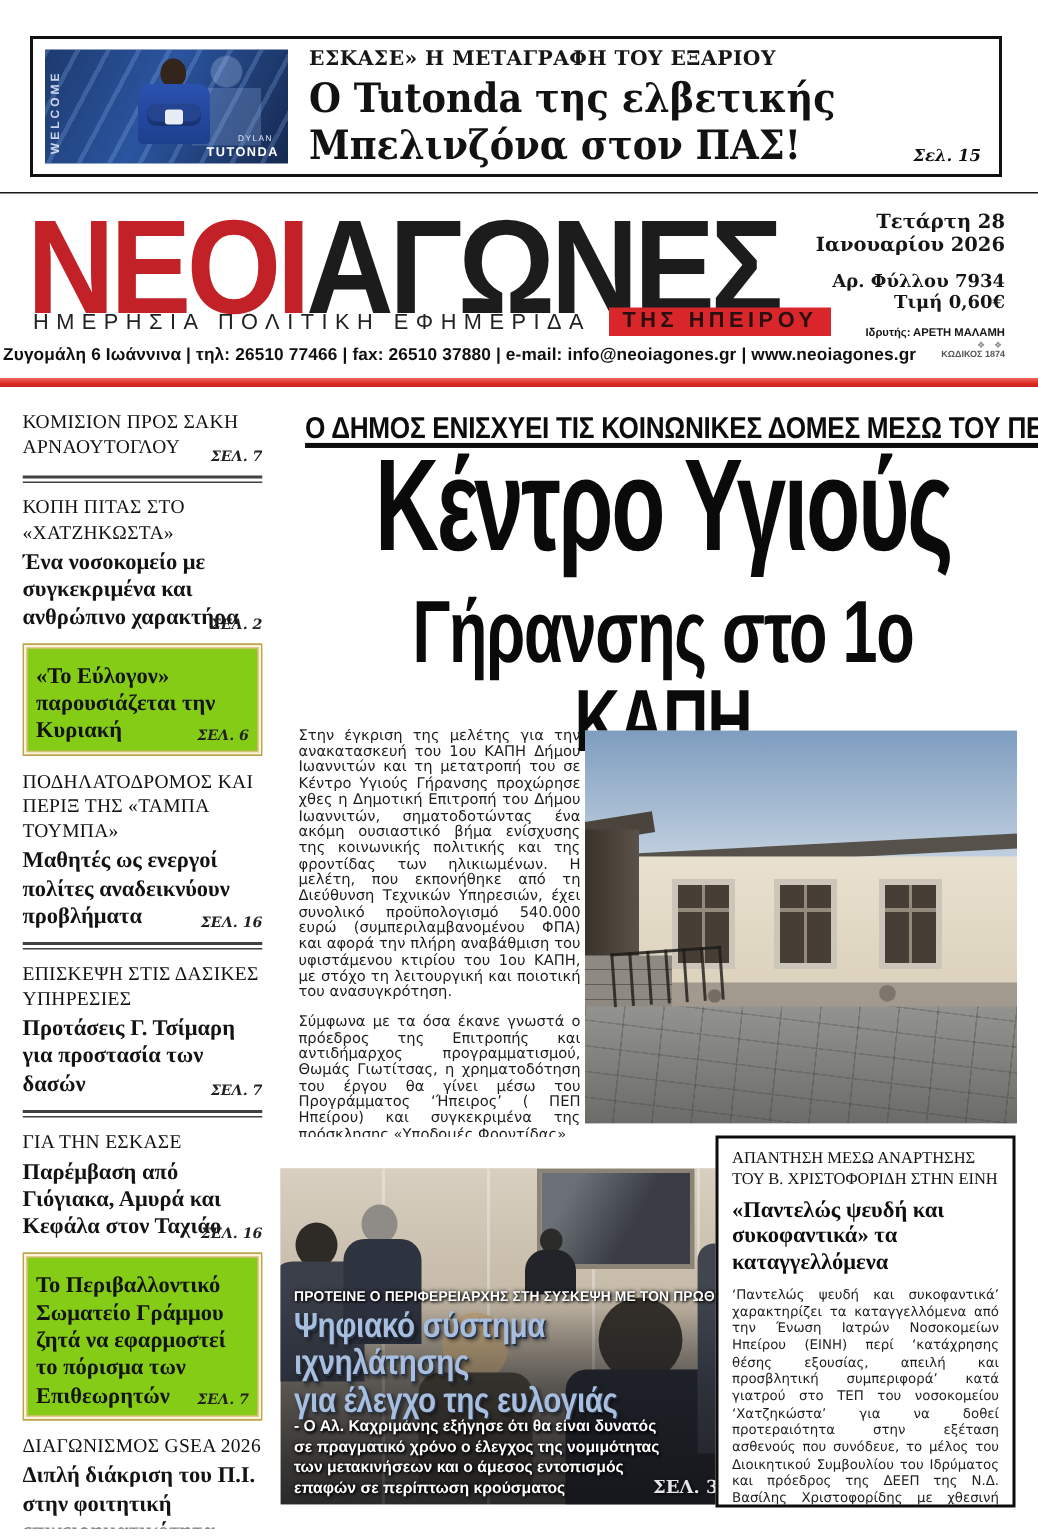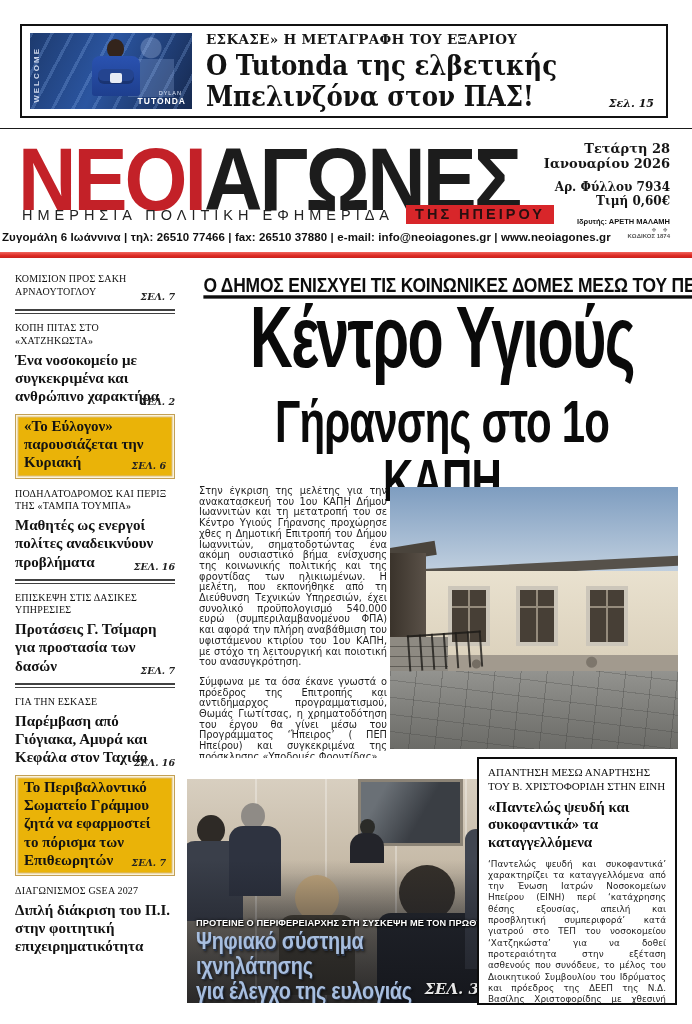--- a/index.html
+++ b/index.html
@@ -56,28 +56,28 @@
   .issue-info .code { font-size:6px; font-weight:bold; color:#555; font-family:"Liberation Sans", sans-serif; }
 
   .contact-bar { position:absolute; left:2px; top:231px; font-size:11.5px; font-weight:bold; color:#101010; letter-spacing:.1px; }
 
   .red-rule { position:absolute; left:0; top:252px; width:692px; height:6px;
       background:linear-gradient(180deg,#f0665e,#dd2a24 60%,#c8221d); }
 
   
   .sidebar { position:absolute; left:15px; top:273px; width:160px; height:746px; overflow:hidden; }
   .s-item { position:relative; margin-bottom:6px; padding-bottom:2px; }
-  .s-kicker { font-family:"Liberation Serif", serif; font-size:10px; line-height:1.27; color:#111;
+  .s-kicker { font-family:"Liberation Serif", serif; font-size:13px; line-height:1.27; color:#111;
       letter-spacing:.2px; margin-bottom:3px; }
   .s-title { font-family:"Liberation Serif", serif; font-weight:bold; font-size:15px; line-height:1.22; color:#131313; }
   .s-page { position:absolute; right:0; bottom:1px; font-family:"DejaVu Serif", serif; font-weight:bold;
       font-style:italic; font-size:9.5px; color:#222; }
   .s-sep { height:5px; border-top:2px solid #414141; border-bottom:1px solid #414141; box-sizing:border-box; margin:3px 0 8px; }
-  .s-item.boxed { background:#eab308; border:1.5px solid #c3a055; box-shadow:inset 0 0 0 1.5px #fbf3da, inset 0 0 0 2.5px #d9bd7e;
-      padding:2px 8px 6px; margin:4px 0 9px; }
+  .s-item.boxed { background:#84cc16; border:1.5px solid #c3a055; box-shadow:inset 0 0 0 1.5px #fbf3da, inset 0 0 0 2.5px #d9bd7e;
+      padding:12px 8px 6px; margin:4px 0 9px; }
   .s-item.boxed .s-page { right:8px; bottom:7px; }
 
   
   .main-kicker { position:absolute; left:196px; top:274px; width:492px; text-align:center;
       font-size:18px; font-weight:bold; letter-spacing:-.2px; transform:scale(.97,1.12); transform-origin:center top;
       text-decoration:underline; text-decoration-thickness:2.5px; text-underline-offset:3px; color:#0d0d0d; white-space:nowrap; }
   .headline { position:absolute; left:196px; top:296px; width:492px; text-align:center; color:#0a0a0a; }
   .headline .l1 { font-size:74px; font-weight:bold; line-height:.95; letter-spacing:-2px;
       transform:scale(.8,1.18); transform-origin:center top; }
   .headline .l2 { font-size:50px; font-weight:bold; line-height:1; letter-spacing:-1px; margin-top:26px;
@@ -128,21 +128,21 @@
       background:linear-gradient(180deg, transparent, rgba(22,24,32,.45) 45%, rgba(14,15,20,.65)); }
   .ps-text { position:absolute; left:9px; right:5px; bottom:4px; }
   .ps-kicker { color:#fff; font-size:9.5px; font-weight:bold; letter-spacing:.1px;
       text-shadow:1px 1px 2px #000, 0 0 3px #000; transform:scale(.97,1); transform-origin:left; white-space:nowrap; }
   .ps-title { color:#a7bedf; font-size:21.5px; font-weight:bold; line-height:1.07; letter-spacing:-.3px;
       transform:scale(.92,1.08); transform-origin:left top; margin-top:2px;
       text-shadow:1px 1px 0 #2a3446, 2px 2px 3px rgba(0,0,0,.65); }
   .ps-sub { color:#fff; font-size:10.5px; font-weight:bold; line-height:1.28; margin-top:4px; padding-right:34px;
       text-shadow:1px 1px 2px #000, 0 0 3px #000; }
   .ps-page { position:absolute; right:3px; bottom:1px; color:#e6e6e6; font-family:"DejaVu Serif", serif;
-      font-style:italic; font-weight:bold; font-size:15px; text-shadow:1px 1px 2px #000; }
+      font-weight:bold; font-size:12px; text-shadow:1px 1px 2px #000; }
 
   
   .resp-box { position:absolute; left:477px; top:757px; width:200px; height:248px; box-sizing:border-box;
       background:#fff; border:2px solid #0d0d0d; padding:7px 9px; overflow:hidden; }
   .resp-kicker { font-family:"Liberation Serif", serif; font-size:11px; line-height:1.25; color:#111; }
   .resp-title { font-family:"Liberation Serif", serif; font-weight:bold; font-size:15px; line-height:1.18;
       color:#0e0e0e; margin:5px 0 7px; }
   .resp-body { font-family:"DejaVu Sans", sans-serif; font-size:8.9px; line-height:1.27; text-align:justify; color:#1e1e1e; }
   .resp-body p { margin:0 0 3px; }
 </style>
@@ -228,21 +228,21 @@
     <div class="s-item">
       <div class="s-kicker">ΓΙΑ ΤΗΝ ΕΣΚΑΣΕ</div>
       <div class="s-title">Παρέμβαση από Γιόγιακα, Αμυρά και Κεφάλα στον Ταχιάο</div>
       <div class="s-page">ΣΕΛ. 16</div>
     </div>
     <div class="s-item boxed">
       <div class="s-title">Το Περιβαλλοντικό Σωματείο Γράμμου ζητά να εφαρμοστεί το πόρισμα των Επιθεωρητών</div>
       <div class="s-page">ΣΕΛ. 7</div>
     </div>
     <div class="s-item">
-      <div class="s-kicker">ΔΙΑΓΩΝΙΣΜΟΣ GSEA 2027</div>
+      <div class="s-kicker">ΔΙΑΓΩΝΙΣΜΟΣ GSEA 2026</div>
       <div class="s-title">Διπλή διάκριση του Π.Ι. στην φοιτητική επιχειρηματικότητα</div>
 
     </div>
   </div>
 
   <div class="main-kicker">Ο ΔΗΜΟΣ ΕΝΙΣΧΥΕΙ ΤΙΣ ΚΟΙΝΩΝΙΚΕΣ ΔΟΜΕΣ ΜΕΣΩ ΤΟΥ ΠΕΠ</div>
   <div class="headline">
     <div class="l1">Κέντρο Υγιούς</div>
     <div class="l2">Γήρανσης στο 1ο ΚΑΠΗ</div>
   </div>
@@ -295,20 +295,21 @@
     <div class="fig" style="left:278px; top:50px; width:22px; height:140px;">
       <div class="body" style="left:0; top:0; width:22px; height:140px; background:#404550;"></div>
     </div>
     <div class="ps-shade"></div>
     <div class="ps-text">
       <div class="ps-kicker">ΠΡΟΤΕΙΝΕ Ο ΠΕΡΙΦΕΡΕΙΑΡΧΗΣ ΣΤΗ ΣΥΣΚΕΨΗ ΜΕ ΤΟΝ ΠΡΩΘΥΠΟΥΡΓΟ</div>
       <div class="ps-title">
         <div>Ψηφιακό σύστημα ιχνηλάτησης</div>
         <div>για έλεγχο της ευλογιάς</div>
       </div>
+      <div class="ps-sub">- Ο Αλ. Καχριμάνης εξήγησε ότι θα είναι δυνατός σε πραγματικό χρόνο ο έλεγχος της νομιμότητας των μετακινήσεων και ο άμεσος εντοπισμός επαφών σε περίπτωση κρούσματος</div>
       <div class="ps-page">ΣΕΛ. 3</div>
     </div>
   </div>
 
   <div class="resp-box">
     <div class="resp-kicker">ΑΠΑΝΤΗΣΗ ΜΕΣΩ ΑΝΑΡΤΗΣΗΣ ΤΟΥ Β. ΧΡΙΣΤΟΦΟΡΙΔΗ ΣΤΗΝ ΕΙΝΗ</div>
     <div class="resp-title">«Παντελώς ψευδή και συκοφαντικά» τα καταγγελλόμενα</div>
     <div class="resp-body">
       <p>‘Παντελώς ψευδή και συκοφαντικά’ χαρακτηρίζει τα καταγγελλόμενα από την Ένωση Ιατρών Νοσοκομείων Ηπείρου (ΕΙΝΗ) περί ‘κατάχρησης θέσης εξουσίας, απειλή και προσβλητική συμπεριφορά’ κατά γιατρού στο ΤΕΠ του νοσοκομείου ‘Χατζηκώστα’ για να δοθεί προτεραιότητα στην εξέταση ασθενούς που συνόδευε, το μέλος του Διοικητικού Συμβουλίου του Ιδρύματος και πρόεδρος της ΔΕΕΠ της Ν.Δ. Βασίλης Χριστοφορίδης με χθεσινή ανάρτηση του στα κοινωνικά δίκτυα.</p>
 

